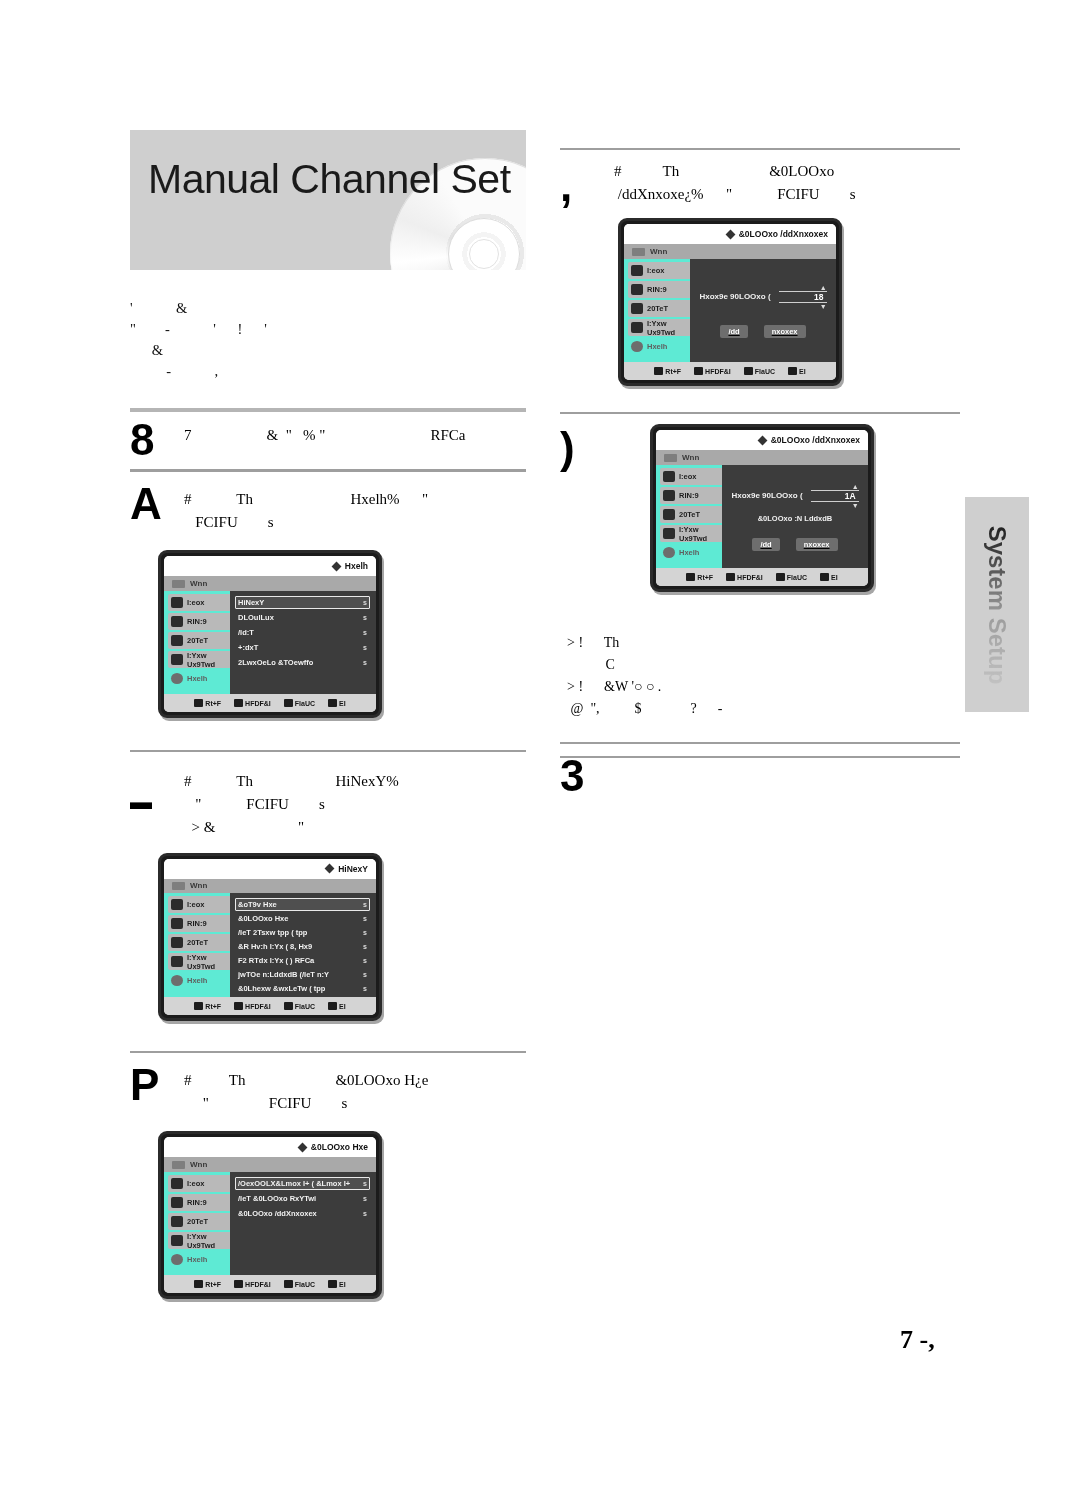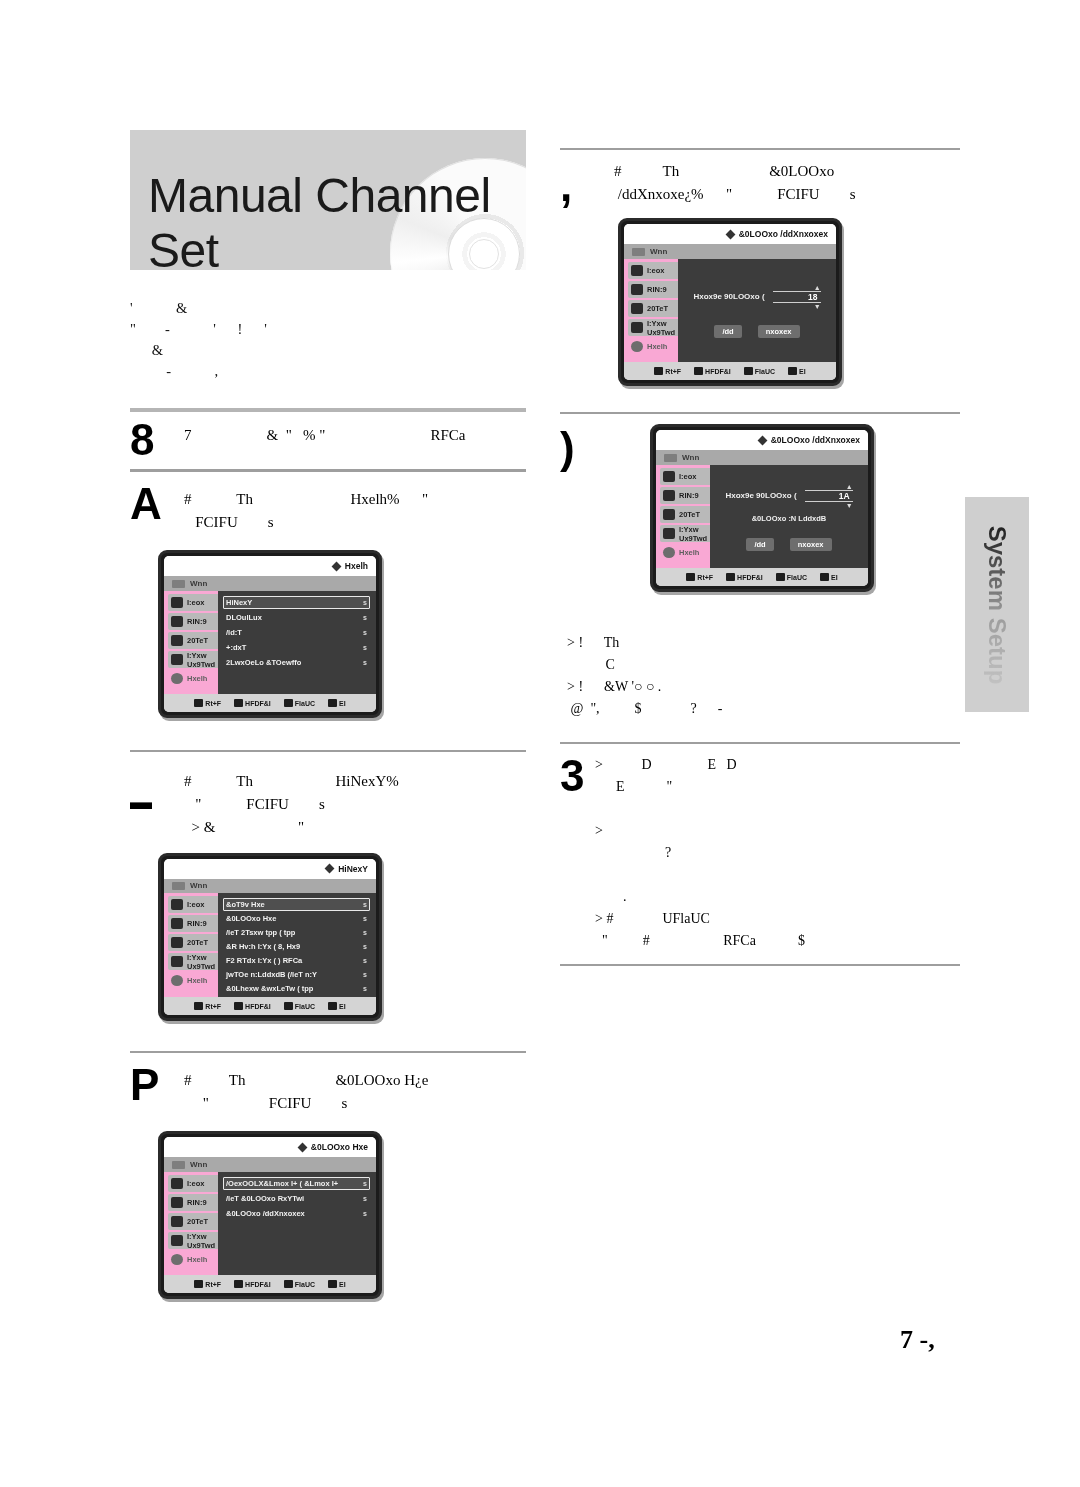--- a/index.html
+++ b/index.html
@@ -90,22 +90,22 @@
     top: 109px;
     width: 28px;
     height: 28px;
     border-radius: 50%;
     background: #ffffff;
     border: 1px solid #e2e2e2;
   }
   .title-text {
     position: absolute;
     left: 18px;
-    top: 38px;
-    font-size: 48px;
+    top: 26px;
+    font-size: 41px;
     font-weight: 400;
     letter-spacing: -0.5px;
     color: #1a1a1a;
     z-index: 5;
   }
 
   
   .intro {
     margin-top: 28px;
     font-size: 14.5px;
@@ -216,22 +216,22 @@
     border-radius: 1px;
     position: relative;
   }
   .osd-main {
     flex: 1;
     display: flex;
     background: #3c3c3c;
     position: relative;
   }
   .osd-side {
-    width: 54px;
-    background: #f9a8d4;
+    width: 66px;
+    background: #5eead4;
     display: flex;
     flex-direction: column;
     padding-top: 3px;
     gap: 2px;
   }
   .osd-side-item {
     height: 17px;
     margin: 0 0 0 4px;
     display: flex;
     align-items: center;
@@ -339,20 +339,21 @@
   }
   .stepper-sub {
     font-size: 7.5px;
     font-weight: 700;
     color: #f0f0f0;
   }
   .stepper-btns {
     display: flex;
     gap: 16px;
     margin-top: 10px;
+    text-decoration: underline;
   }
   .stepper-btns .btn {
     background: #6e6e6e;
     color: #fff;
     font-size: 7.5px;
     font-weight: 700;
     padding: 2px 8px;
     border-radius: 2px;
   }
 
@@ -853,29 +854,20 @@
              C
   &gt; !      &amp;W '○ ○ .
    @  ",          $              ?      -</div>
 
     <div class="rule rule-thin" style="margin-top:22px;height:2px;background:#9e9e9e"></div>
 
     <div class="step" style="margin-top:10px">
       <div class="step-num" style="top:0px">3</div>
     </div>
 
-    <div class="note" style="padding-left:28px">  &gt;           D                E   D
-        E            "
-
-  &gt;
-                      ?
-
-          .
-  &gt; #              UFlaUC
-    "          #                     RFCa            $</div>
 
     <div class="rule rule-thin" style="margin-top:12px;height:2px;background:#9e9e9e"></div>
   </div>
 
   <div class="side-tab">
     <span>System Setup</span>
   </div>
 
   <div class="folio">7 -,</div>
 

